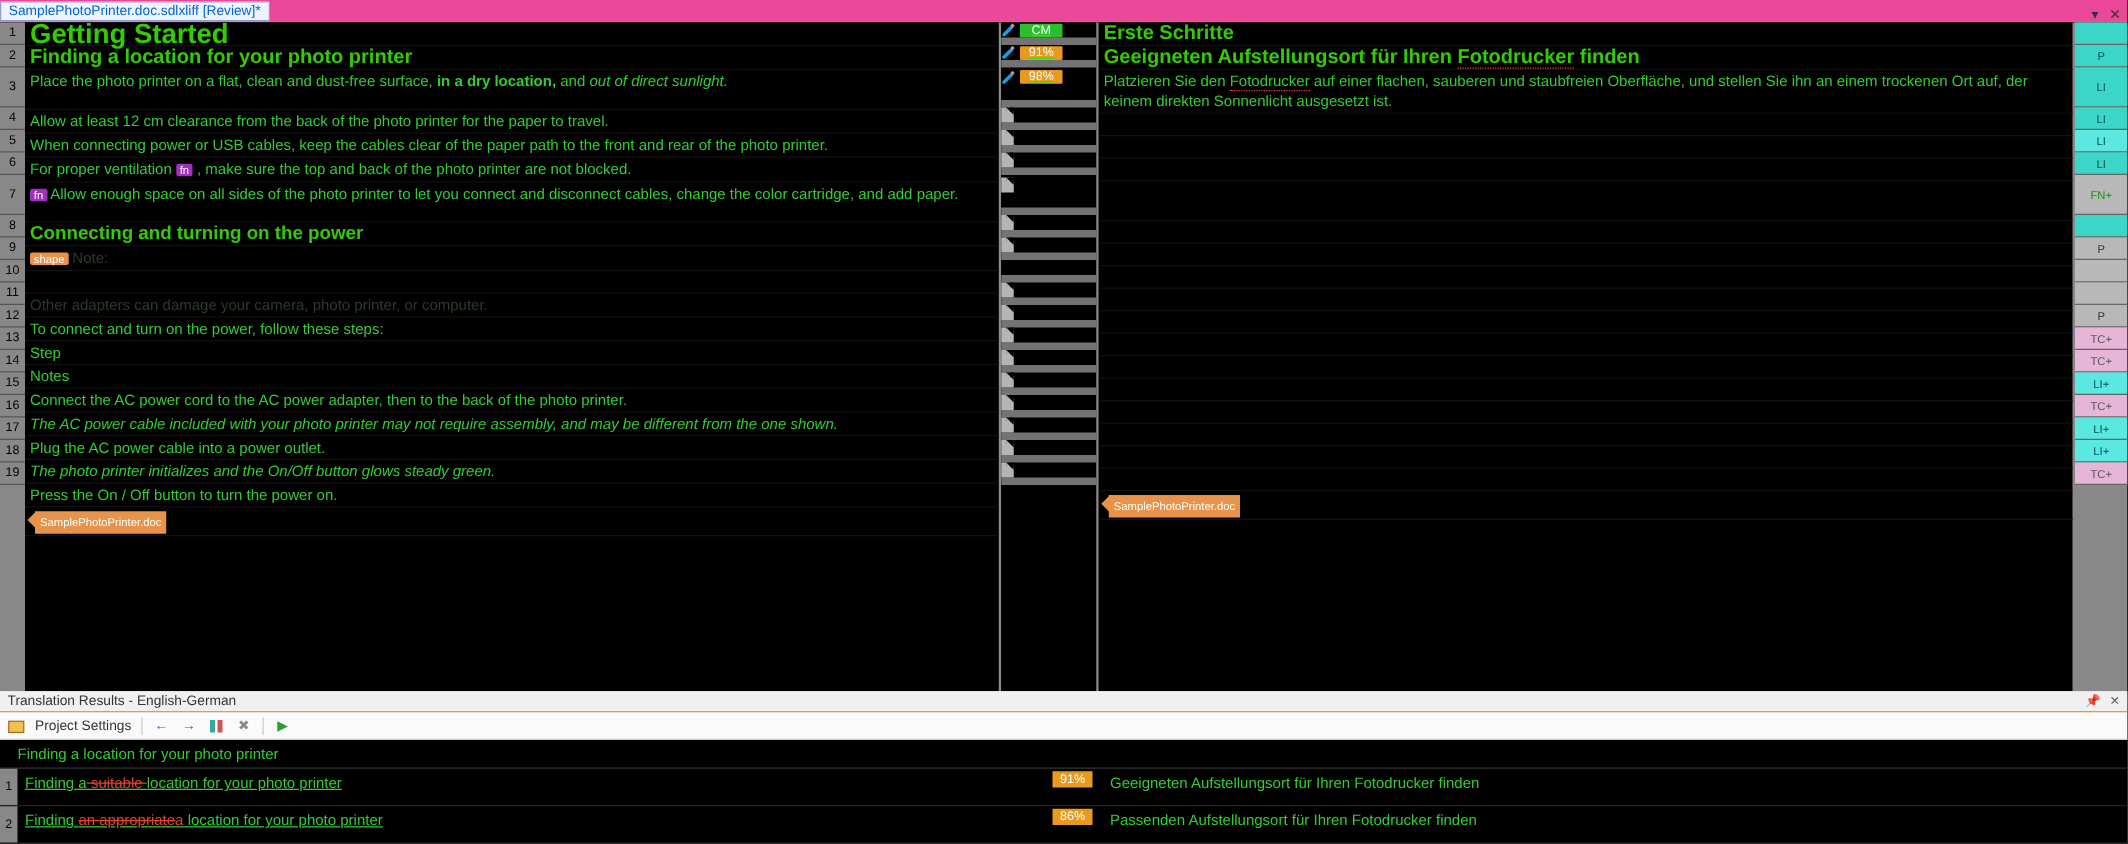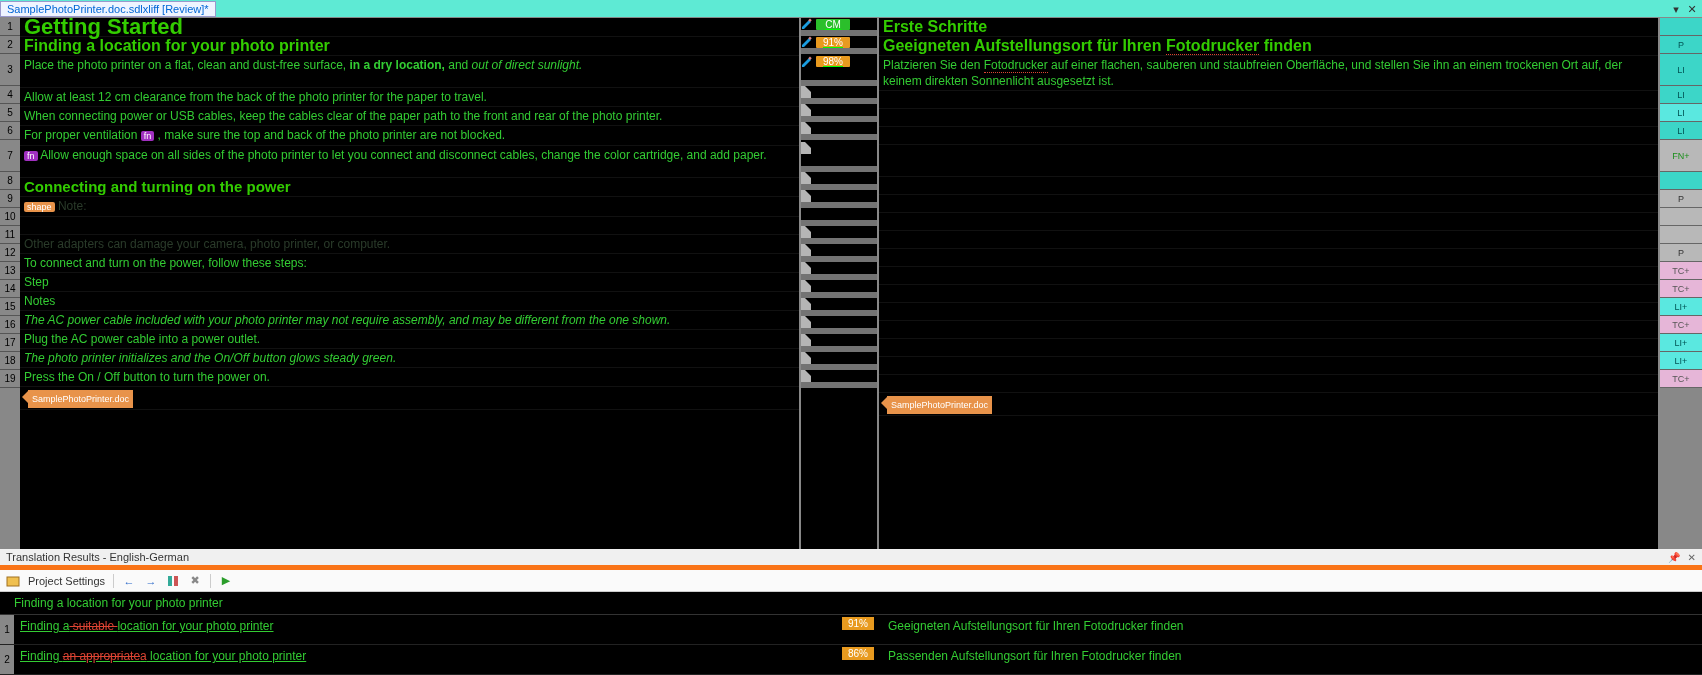--- a/index.html
+++ b/index.html
@@ -1,19 +1,19 @@
 <!DOCTYPE html>
 <html><head>
 <meta charset="utf-8">
 <style>
 * { margin:0; padding:0; box-sizing:border-box; font-family:"Segoe UI",Arial,sans-serif; }
 body { background:#000; color:#0f0; font-size:12px; overflow:hidden; }
 .root { display:flex; flex-direction:column; height:675px; width:1702px; }
 
-.tabbar { background:#5eead4; height:18px; display:flex; align-items:center; justify-content:space-between; border-bottom:1px solid #888; }
+.tabbar { background:#ec4899; height:18px; display:flex; align-items:flex-end; justify-content:space-between; border-bottom:1px solid #888; }
 .tab { font-size:11px; color:#0066d6; padding:0 6px; background:#eef4ff; border:1px solid #99c; height:16px; display:flex; align-items:center; }
 .tabicons { display:flex; gap:4px; padding-right:4px; }
 .tabicons span { width:12px; height:12px; font-size:11px; color:#333; cursor:pointer; text-align:center; }
 
 .editor { flex:1; display:flex; background:#000; min-height:0; }
 .col-num { width:20px; background:#888; }
 .col-num div { height:18px; font-size:10px; color:#000; text-align:center; border-bottom:1px solid #555; line-height:18px; }
 .col-num .tall { height:32px; line-height:32px; }
 
 .srcpane { flex:1; background:#000; border-right:2px solid #888; display:flex; flex-direction:column; }
@@ -50,21 +50,21 @@
 .statcol { width:42px; background:#888; }
 .statcol .srow { height:18px; font-size:9px; text-align:center; line-height:18px; border-bottom:1px solid #666; }
 .statcol .srow.tall { height:32px; line-height:32px; }
 .st-teal { background:#3cd6c8; color:#055; }
 .st-grey { background:#b8b8b8; color:#333; }
 .st-fn { background:#b8b8b8; color:#1a8f1a; }
 .st-pink { background:#e6b6d8; color:#555; }
 .st-cyan { background:#5ae8e0; color:#055; }
 
 .trpanel { background:#fff; display:flex; flex-direction:column; }
-.trtitle { background:#f0f0f0; padding:2px 6px; color:#333; font-size:11px; display:flex; justify-content:space-between; border-bottom:5px solid #f97316; }
+.trtitle { background:#f0f0f0; padding:2px 6px; color:#333; font-size:11px; display:flex; justify-content:space-between; border-bottom:1px solid #f97316; }
 .trtools { background:#fafafa; padding:2px 6px; display:flex; gap:8px; align-items:center; border-bottom:1px solid #ccc; height:22px; }
 .trtools .ico { width:14px; height:14px; display:flex; align-items:center; justify-content:center; font-size:11px; }
 .trtools .sep { width:1px; height:14px; background:#ccc; }
 .trbody { background:#000; flex:1; }
 .trhead { padding:4px 14px; color:#33cc33; border-bottom:1px solid #333; }
 .trrow { display:flex; border-bottom:1px solid #222; min-height:30px; align-items:flex-start; }
 .trrow .n { width:14px; background:#888; color:#000; font-size:10px; text-align:center; align-self:stretch; display:flex; align-items:center; justify-content:center; }
 .trrow .l { flex:1; padding:4px 6px; color:#33cc33;text-decoration:underline; }
 .trrow .strike { text-decoration:line-through; color:#d43; }
 .trrow .ins { color:#d43; }
@@ -114,20 +114,21 @@
         <div class="src-row body" style="min-height: 18px;">When connecting power or USB cables, keep the cables clear of the paper path to the front and rear of the photo printer.</div>
         <div class="src-row body" style="min-height: 18px;">For proper ventilation <span class="tag">fn</span> , make sure the top and back of the photo printer are not blocked.</div>
         <div class="src-row body" style="min-height: 32px;"><span class="tag">fn</span> Allow enough space on all sides of the photo printer to let you connect and disconnect cables, change the color cartridge, and add paper.</div>
         <div class="src-row h3" style="min-height: 18px;">Connecting and turning on the power</div>
         <div class="src-row body" style="min-height: 18px;"><span class="tag orange">shape</span> <span class="dim">Note:</span></div>
         <div class="src-row body" style="min-height: 18px;"></div>
         <div class="src-row body" style="min-height: 18px;"><span class="dim">Other adapters can damage your camera, photo printer, or computer.</span></div>
         <div class="src-row body" style="min-height: 18px;">To connect and turn on the power, follow these steps:</div>
         <div class="src-row body" style="min-height: 18px;">Step</div>
         <div class="src-row body" style="min-height: 18px;">Notes</div>
+        <div class="src-row body" style="min-height: 18px;">Connect the AC power cord to the AC power adapter, then to the back of the photo printer.</div>
         <div class="src-row body" style="min-height: 18px;"><span class="italic">The AC power cable included with your photo printer may not require assembly, and may be different from the one shown.</span></div>
         <div class="src-row body" style="min-height: 18px;">Plug the AC power cable into a power outlet.</div>
         <div class="src-row body" style="min-height: 18px;"><span class="italic">The photo printer initializes and the On/Off button glows steady green.</span></div>
         <div class="src-row body" style="min-height: 18px;">Press the On / Off button to turn the power on.</div>
         <div class="src-row end"><span class="endtag">SamplePhotoPrinter.doc</span></div>
       </div>
     <div class="midcol" id="midcol">
         <div class="mrow">
           <span class="pencil"><svg viewBox="0 0 12 12">
               <path d="M1 11 L3 11 L10 4 L8 2 L1 9 Z" fill="#1b9de0"></path>

